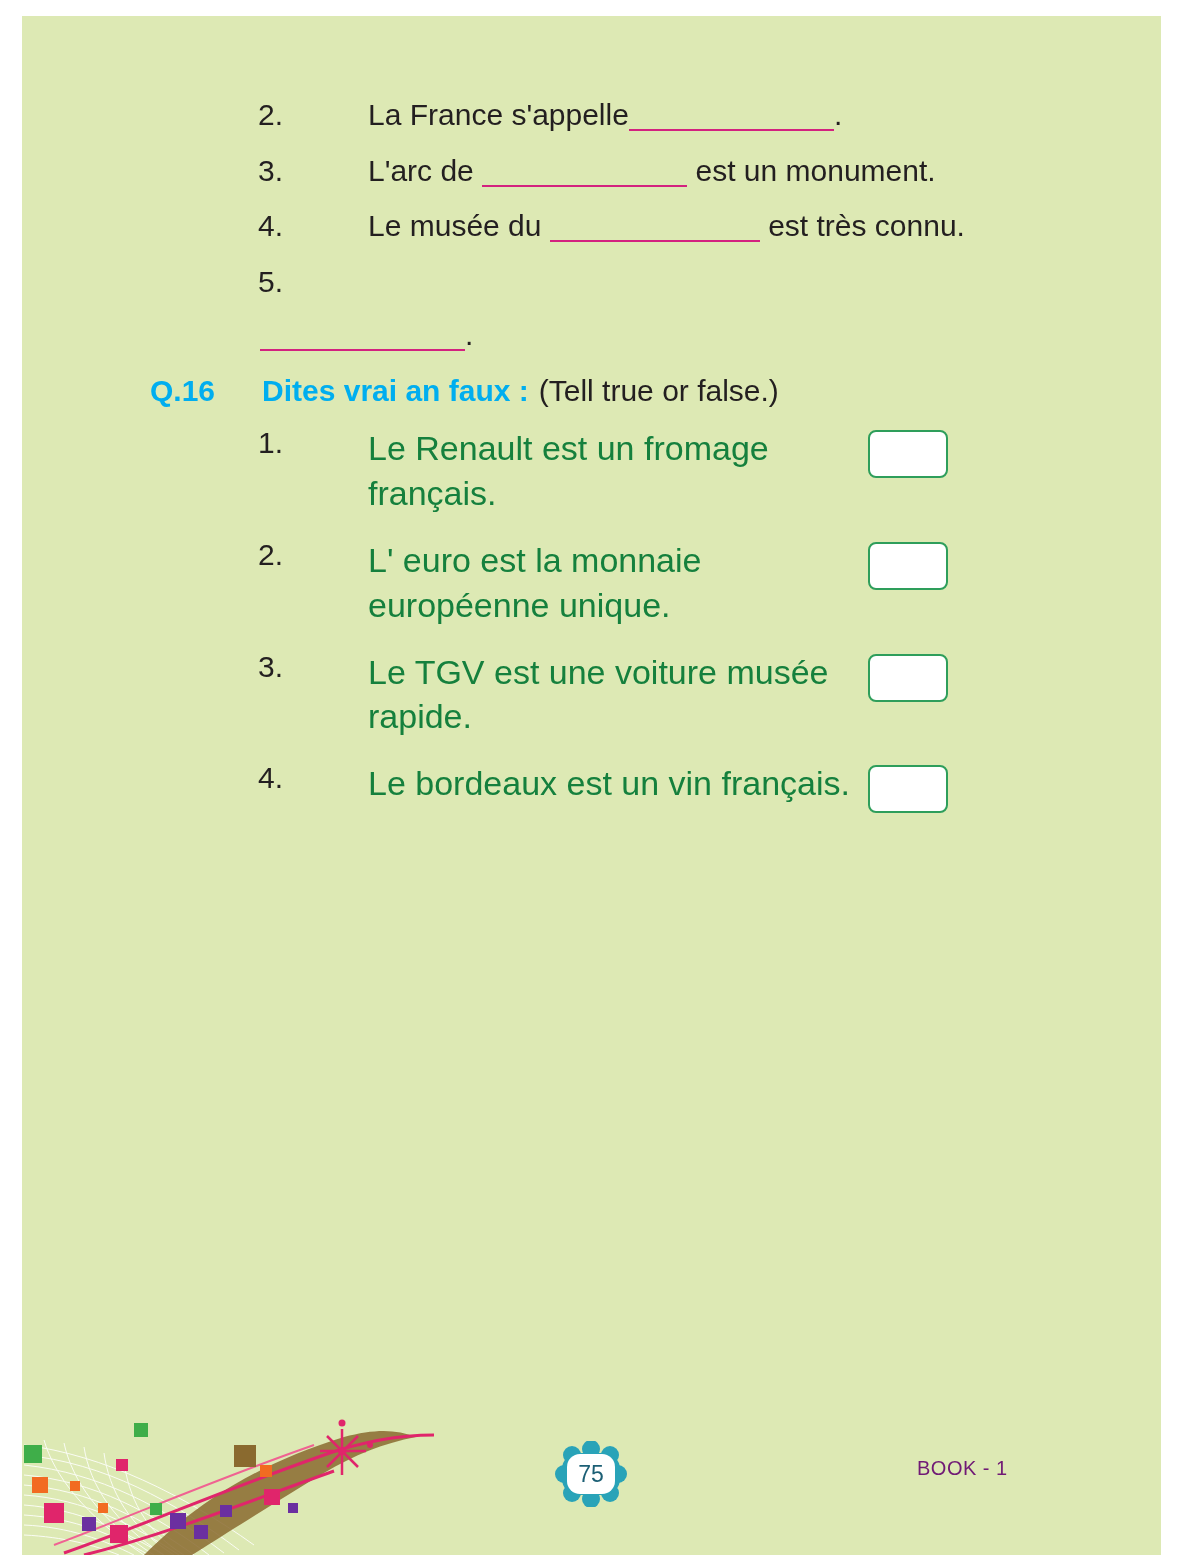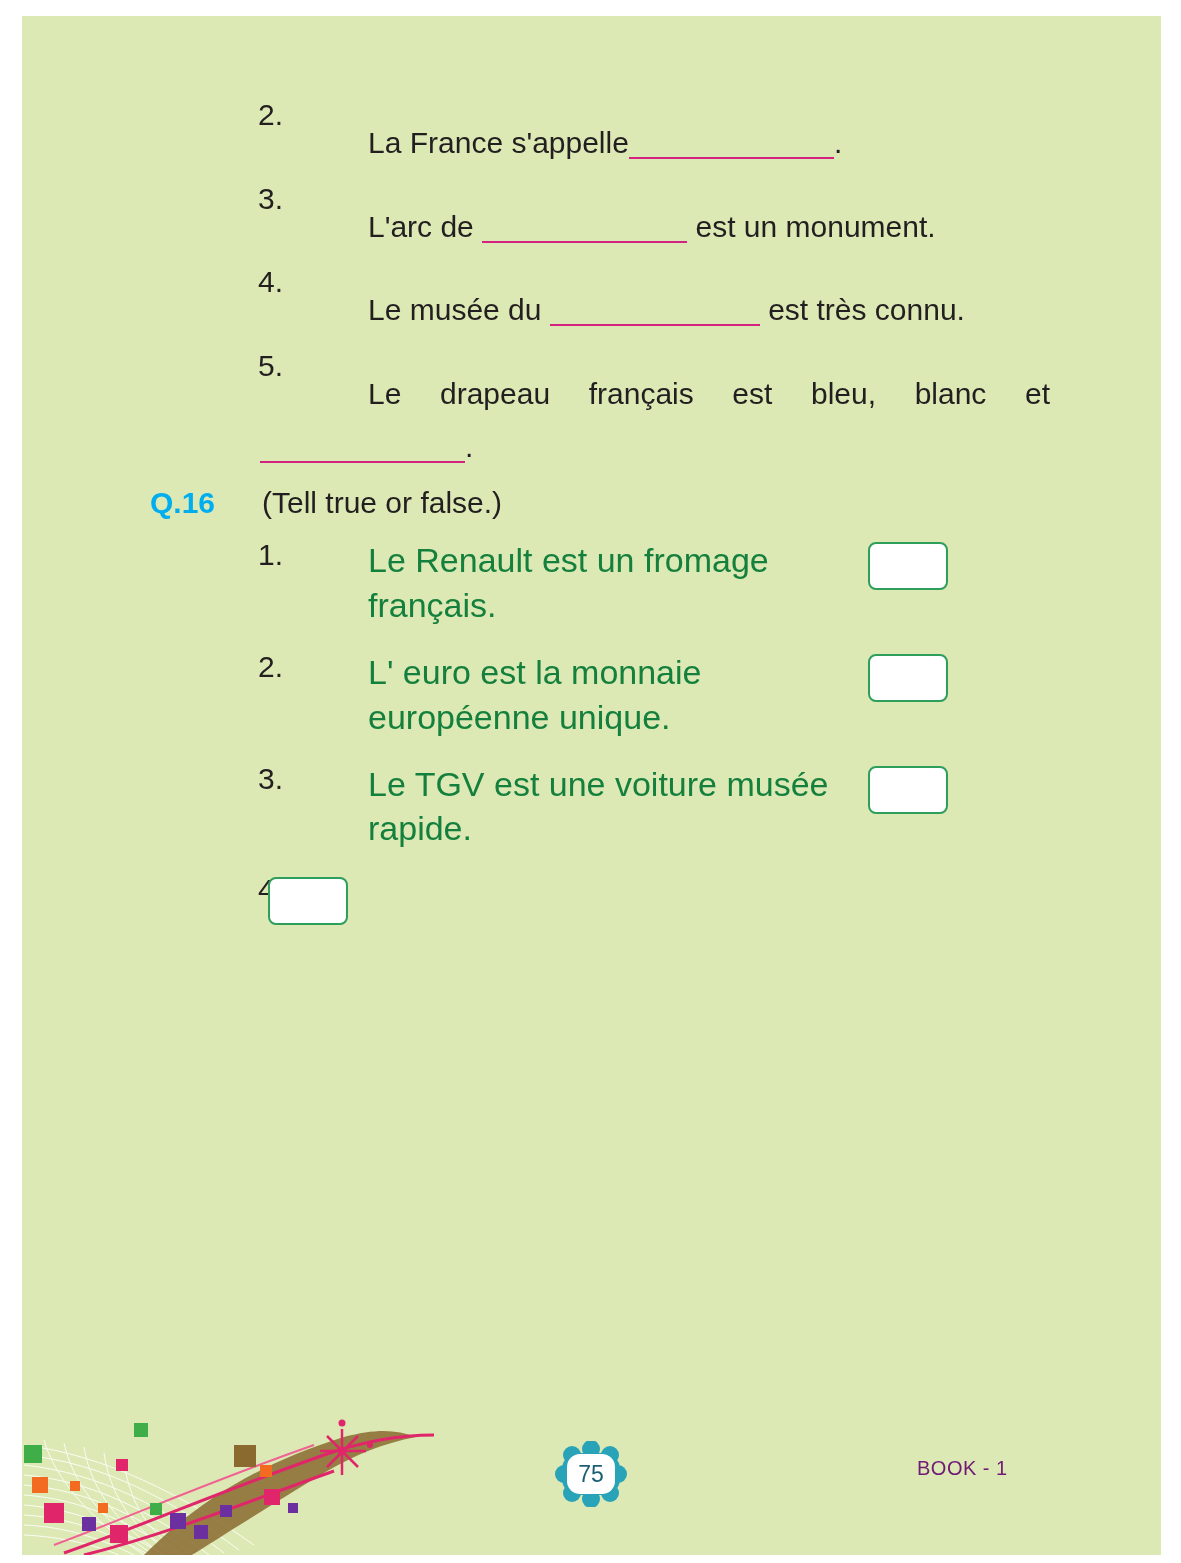--- a/index.html
+++ b/index.html
@@ -67,21 +67,20 @@
     flex: none;
     text-align: left;
     padding-left: 108px;
     box-sizing: border-box;
     font-size: 30px;
   }
   .fib-text {
     flex: 1;
     padding-left: 110px;
     position: relative;
-    margin-top: 28px;
   }
   .fib-text.justify {
     text-align: justify;
     text-align-last: justify;
   }
   .blank {
     display: inline-block;
     border-bottom: 2px solid #d3227f;
     height: 30px;
     vertical-align: -6px;
@@ -223,26 +222,26 @@
       <div class="fib-text"><span>L'arc de </span><span class="blank w2"></span><span> est un monument.</span></div>
     </div>
 
     <div class="fib-item">
       <div class="fib-num">4.</div>
       <div class="fib-text"><span>Le musée du </span><span class="blank w3"></span><span> est très connu.</span></div>
     </div>
 
     <div class="fib-item">
       <div class="fib-num">5.</div>
-      <div class="fib-text justify">Le drapeau français est bleu, blanc et</div>
     </div>
     <div class="cont-line"><span class="blank w4"></span><span>.</span></div>
 
     <div class="qhead">
       <div class="qhead-num">Q.16</div>
+      <div class="qhead-fr">Dites vrai an faux :</div>
       <div class="qhead-en">(Tell true or false.)</div>
     </div>
 
     <div class="tf-item">
       <div class="tf-num">1.</div>
       <div class="tf-text">Le Renault est un fromage français.</div>
       <div class="tf-box"></div>
     </div>
 
     <div class="tf-item">
@@ -252,20 +251,21 @@
     </div>
 
     <div class="tf-item">
       <div class="tf-num">3.</div>
       <div class="tf-text">Le TGV est une voiture musée rapide.</div>
       <div class="tf-box"></div>
     </div>
 
     <div class="tf-item">
       <div class="tf-num">4.</div>
+      <div class="tf-text">Le bordeaux est un vin français.</div>
       <div class="tf-box"></div>
     </div>
 
   </div>
 
   <div class="footer">
 
     <div class="corner-art">
       <svg width="420" height="170" viewBox="0 0 420 170" xmlns="http://www.w3.org/2000/svg">
 

